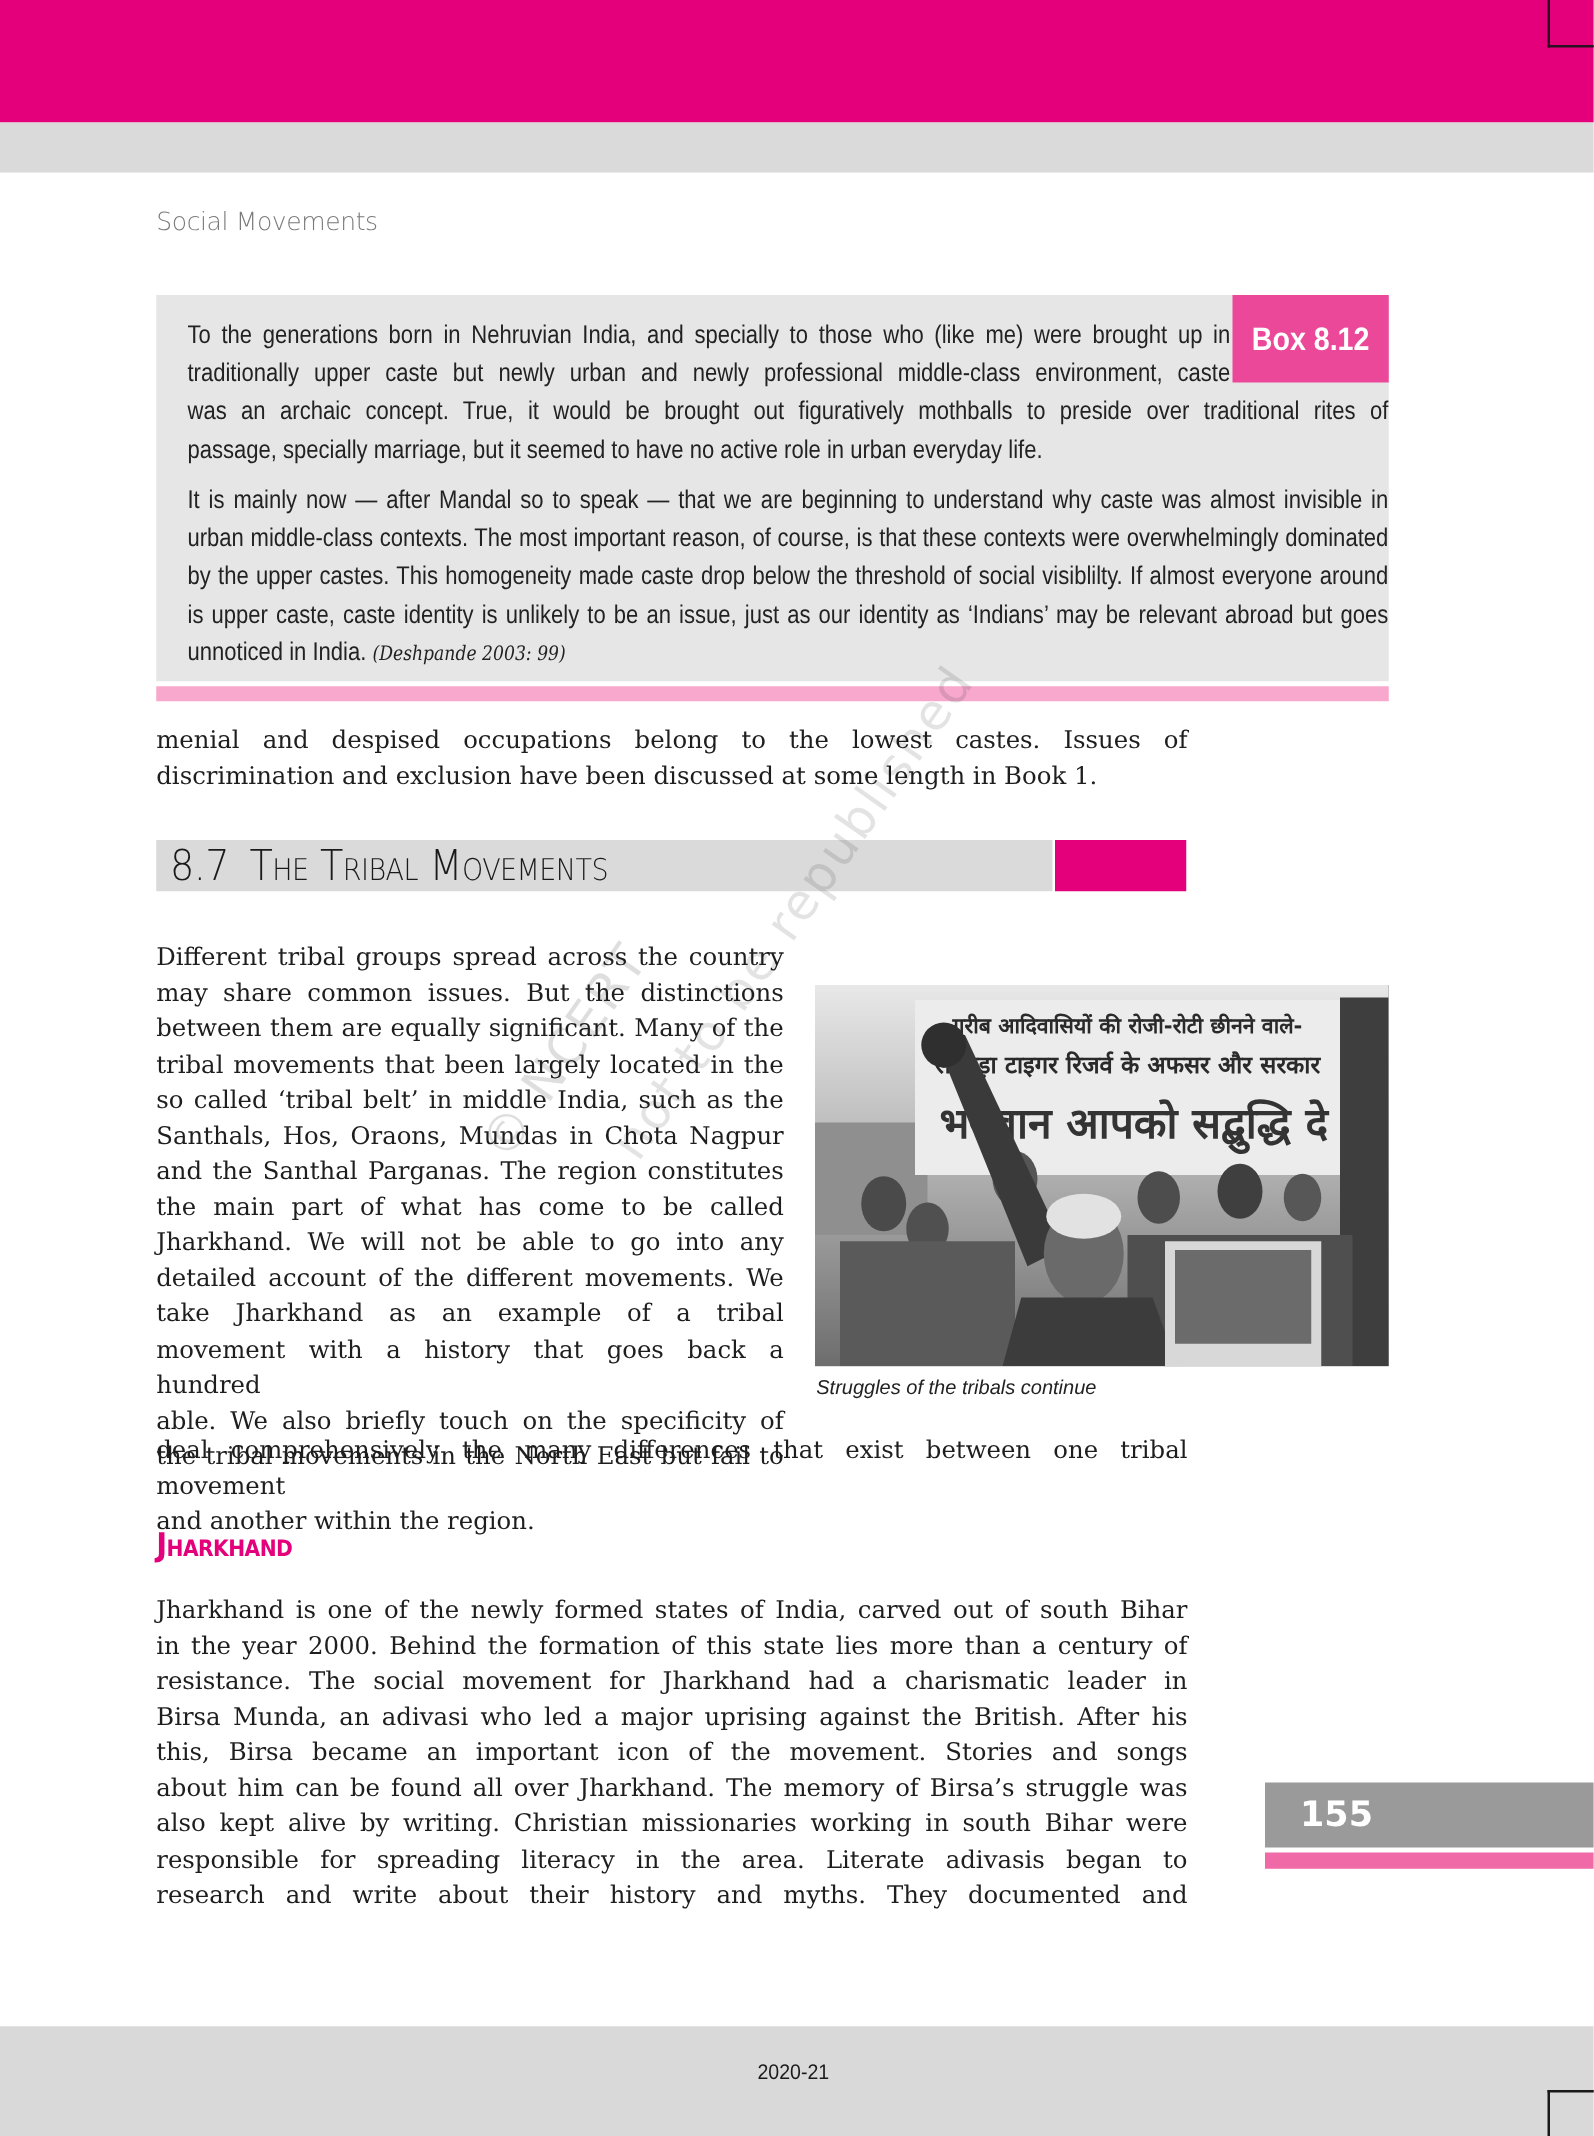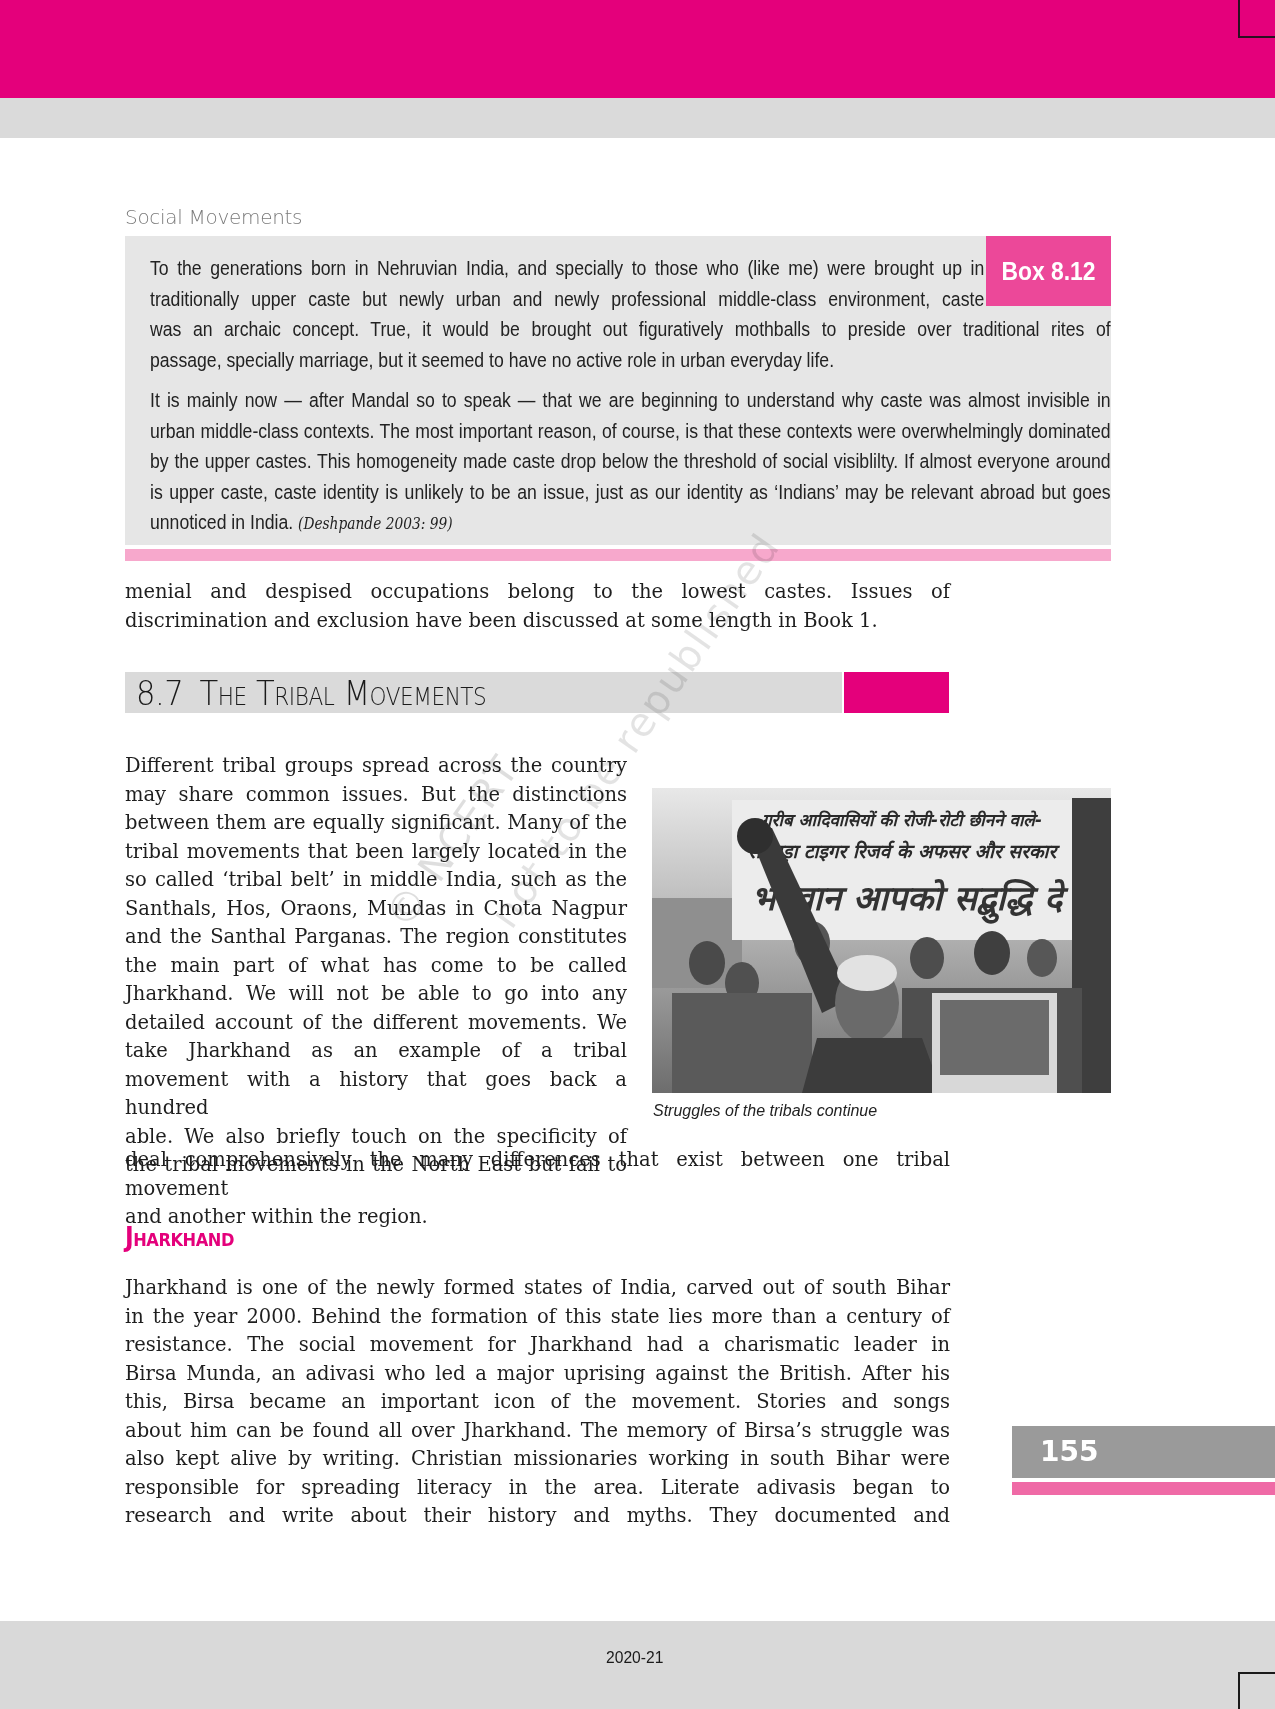--- a/index.html
+++ b/index.html
@@ -1,21 +1,21 @@
 <!DOCTYPE html>
 <html><head>
 <meta charset="utf-8">
 <style>
   html, body { margin:0; padding:0; }
   body { width:1275px; height:1709px; position:relative; background:#ffffff; overflow:hidden; font-family:"DejaVu Serif", serif; }
   .abs { position:absolute; }
   #top-band { left:0; top:0; width:1275px; height:98px; background:#e4007b; }
   #gray-band { left:0; top:98px; width:1275px; height:40px; background:#dadada; }
   #crop-top { left:1238px; top:0; width:40px; height:38px; border-left:2px solid #2a1020; border-bottom:2px solid #2a1020; box-sizing:border-box; }
-  #running-head { left:125px; top:165px; font-family:"DejaVu Sans", sans-serif; font-size:20px; color:#7a7a7a; font-weight:300; letter-spacing:-0.3px;margin-top:40px; }
+  #running-head { left:125px; top:165px; font-family:"DejaVu Sans", sans-serif; font-size:20px; color:#7a7a7a; font-weight:300; letter-spacing:-0.3px; }
 
   #box { left:125px; top:236px; width:986px; height:309px; background:#e6e6e6; }
   #box-label { left:986px; top:236px; width:125px; height:70px; background:#ec4899; color:#fff; font-family:"Liberation Sans", sans-serif; font-weight:bold; font-size:26px; display:flex; align-items:center; justify-content:center; transform-origin:center; }
   #box-label span { display:inline-block; transform:scaleX(0.88); }
   .box-text { font-family:"Liberation Sans", sans-serif; font-size:20.5px; color:#222; line-height:30.5px; transform:scaleX(0.86); transform-origin:left top; text-align:justify; }
   #box-p1a { left:150px; top:253px; width:970px; }
   #box-p1b { left:150px; top:314px; width:1117px; }
   #box-p2 { left:150px; top:385px; width:1117px; }
   .box-text .cite { font-family:"DejaVu Serif", serif; font-style:italic; font-size:16px; }
   #box-underbar { left:125px; top:549px; width:986px; height:12px; background:#f7a8cc; }
@@ -25,21 +25,21 @@
   #para-top { left:125px; top:578px; width:825px; }
 
   #section-bar { left:125px; top:672px; width:717px; height:41px; background:#dadada; }
   #section-block { left:844px; top:672px; width:105px; height:41px; background:#e4007b; }
   #section-title { left:136px; top:672px; height:41px; font-family:"DejaVu Sans", sans-serif; font-size:34px; font-weight:200; color:#1a1a1a; line-height:43px; letter-spacing:-0.5px; font-variant:small-caps; transform:scaleX(0.9); transform-origin:left top; }
   #section-title .num { margin-right:18px; }
 
   #col-left { left:125px; top:716px; width:502px;margin-top:36px; }
   #col-left-tail { left:125px; top:1146px; width:825px; }
 
-  #photo { left:652px; top:788px; width:459px; height:305px; overflow:hidden; background:#8d8d8d;font-style:italic; }
+  #photo { left:652px; top:788px; width:459px; height:305px; overflow:hidden; background:#8d8d8d; }
   #photo svg { display:block; }
   #caption { left:653px; top:1102px; font-family:Liberation Sans, sans-serif; font-style:italic; font-size:16px; color:#222; }
 
   #watermark { left:395px; top:900px; font-family:"DejaVu Sans", sans-serif; font-size:40px; color:rgba(0,0,0,0.13); transform:rotate(-55deg); transform-origin:left center; white-space:nowrap; letter-spacing:2px; pointer-events:none; }
   #watermark2 { left:500px; top:900px; font-family:"DejaVu Sans", sans-serif; font-size:40px; color:rgba(0,0,0,0.11); transform:rotate(-55deg); transform-origin:left center; white-space:nowrap; letter-spacing:2px; pointer-events:none; }
 
   #subhead { left:125px; top:1222px; font-family:"DejaVu Sans", sans-serif; font-size:26px; font-weight:bold; color:#e4007b; font-variant:small-caps; letter-spacing:-0.5px; transform:scaleX(0.9); transform-origin:left top; }
   #para-jh { left:125px; top:1274px; width:825px; }
 
   #pageno-box { left:1012px; top:1426px; width:263px; height:52px; background:#9a9a9a; }

